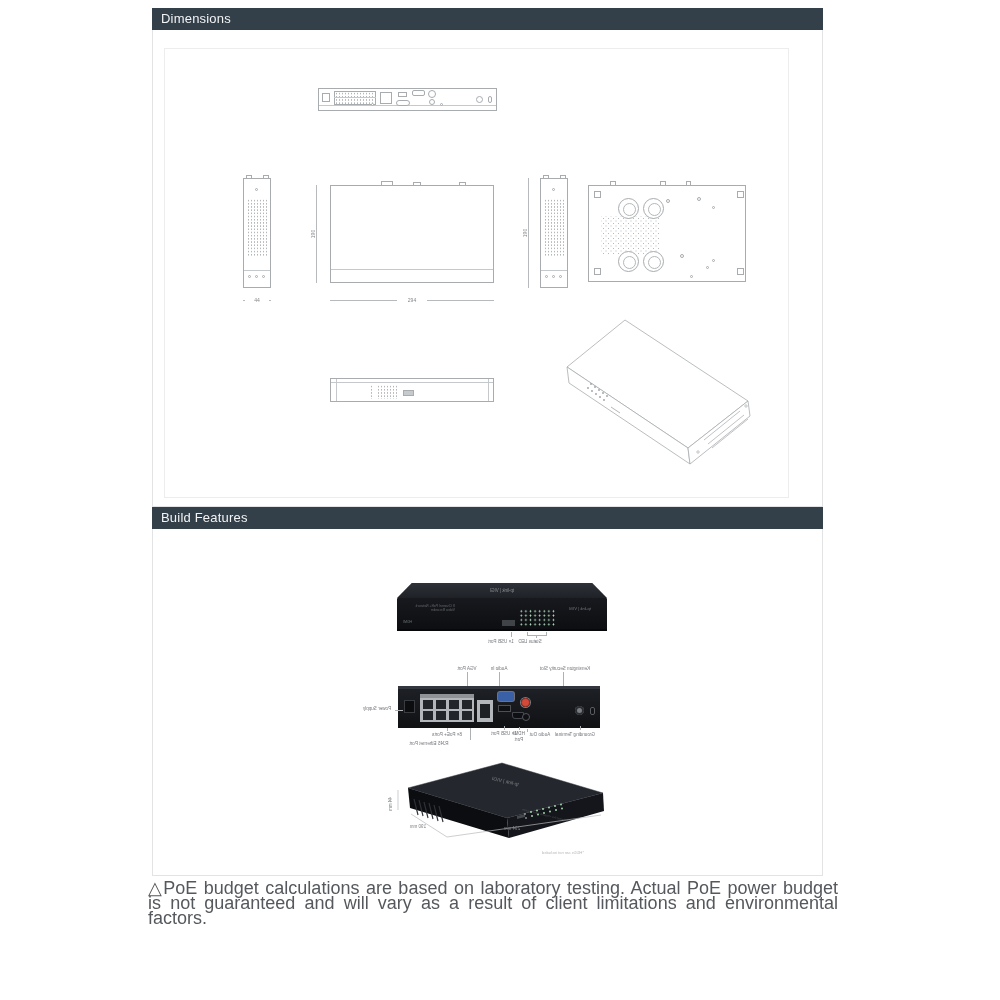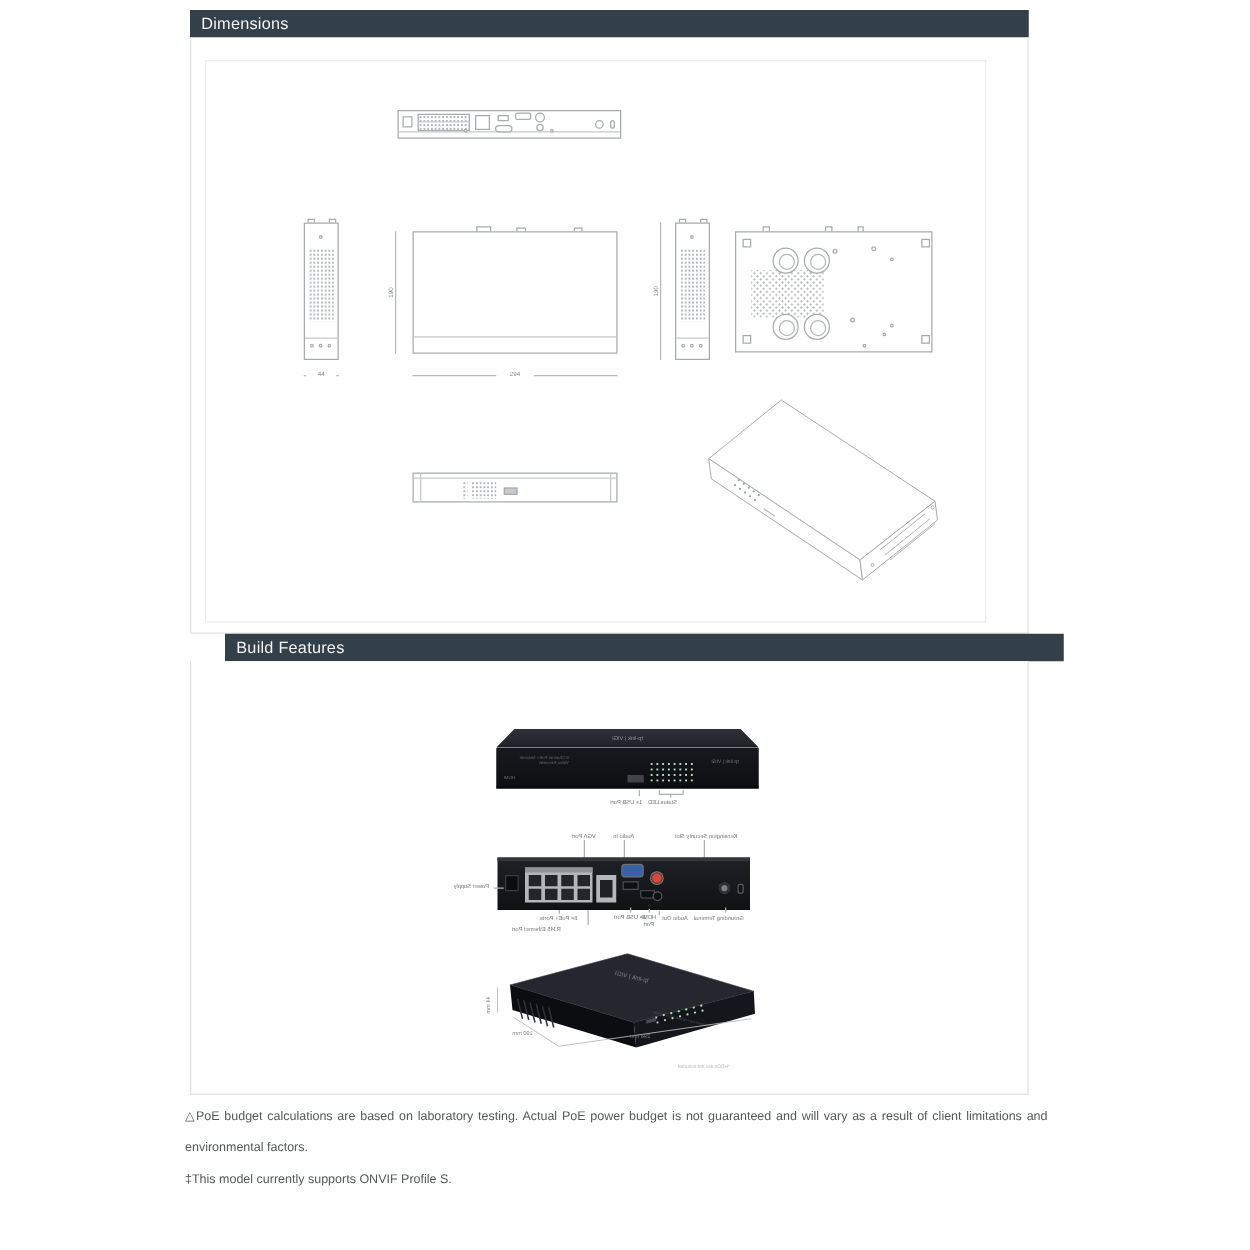--- a/index.html
+++ b/index.html
@@ -23,21 +23,21 @@
   .foot{position:absolute;width:21px;height:21px;border:1px solid #a8acaf;border-radius:50%;background:#fff;box-sizing:border-box;}
   .foot::after{content:"";position:absolute;left:4px;top:4px;width:11px;height:11px;border:1px solid #b4b7b9;border-radius:50%;}
   .tab{position:absolute;border:1px solid #a8acaf;background:#fff;box-sizing:border-box;}
   
   .flip{transform:scaleX(-1);}
   .plbl{position:absolute;font-size:4.6px;color:#74777c;text-align:center;line-height:1.2;transform:scaleX(-1);}
   .ldr{position:absolute;background:#aeb1b4;}
   .leds{background-image:radial-gradient(circle,#b9e2c4 0.8px,transparent 1px);background-size:4.6px 4.4px;}
   .port{position:absolute;box-sizing:border-box;}
   
-  .fn{margin:0;font-size:10px;line-height:25px;color:#55585c;text-align:justify;}
+  .fn{margin:0;font-size:18px;line-height:15px;color:#55585c;text-align:justify;}
 </style>
 </head>
 <body>
 
 <div class="page">
 
   <div class="bar" style="top:8px;">
     <span>Dimensions</span>
   </div>
   <div class="sectionbody" style="top:30px;height:477px;"></div>
@@ -141,21 +141,21 @@
     <line x1="53" y1="95" x2="62" y2="101" stroke="#b4b7ba" stroke-width="1"></line>
     <g stroke="#b0b3b6" stroke-width="0.8">
       <line x1="146" y1="128" x2="182" y2="99"></line>
       <line x1="150" y1="132" x2="186" y2="103"></line>
       <line x1="154" y1="136" x2="190" y2="107"></line>
     </g>
     <circle cx="140" cy="140" r="1.2" fill="none" stroke="#a8acaf" stroke-width="0.7"></circle>
     <circle cx="188" cy="94" r="1.2" fill="none" stroke="#a8acaf" stroke-width="0.7"></circle>
   </svg>
 
-  <div class="bar" style="top:507px;margin-left:28px;">
+  <div class="bar" style="top:507px;">
     <span>Build Features</span>
   </div>
   <div class="sectionbody" style="top:529px;height:347px;"></div>
 
   <div class="abs" style="left:397px;top:583px;width:210px;height:15px;background:linear-gradient(#2e3137,#1e2126);clip-path:polygon(7% 0,93% 0,100% 100%,0 100%);">
     <div class="flip" style="text-align:center;font-size:4.5px;line-height:15px;color:#8e9296;">tp-link | VIGI</div>
   </div>
   <div class="abs" style="left:397px;top:598px;width:210px;height:32px;background:linear-gradient(#17191e,#0c0e11);border-radius:1px;">
     <div class="abs flip" style="left:10px;top:6px;width:48px;font-size:3.5px;color:#63666b;line-height:1.2;">8 Channel PoE+ Network Video Recorder</div>
     <div class="abs flip" style="left:6px;top:22px;font-size:3.5px;color:#6f7277;">HDMI</div>
@@ -257,16 +257,15 @@
       <line x1="62" y1="85" x2="216" y2="63"></line>
     </g>
     <text transform="translate(7,52) rotate(-90) scale(-1,1)" font-size="4.5" fill="#7d8184" text-anchor="middle" font-family="Liberation Sans, sans-serif">44 mm</text>
     <text transform="translate(33,76) scale(-1,1)" font-size="4.5" fill="#7d8184" text-anchor="middle" font-family="Liberation Sans, sans-serif">190 mm</text>
     <text transform="translate(127,78) scale(-1,1)" font-size="4.5" fill="#7d8184" text-anchor="middle" font-family="Liberation Sans, sans-serif">294 mm</text>
     <text transform="translate(178,102) scale(-1,1)" font-size="4" fill="#b5b8bb" text-anchor="middle" font-family="Liberation Sans, sans-serif">*HDDs are not included</text>
   </svg>
 
   <div class="abs" style="left:148px;top:881px;width:690px;">
     <p class="fn">△PoE budget calculations are based on laboratory testing. Actual PoE power budget is not guaranteed and will vary as a result of client limitations and environmental factors.</p>
-    <p class="fn">‡This model currently supports ONVIF Profile S.</p>
   </div>
 
 </div>
 
 </body></html>

